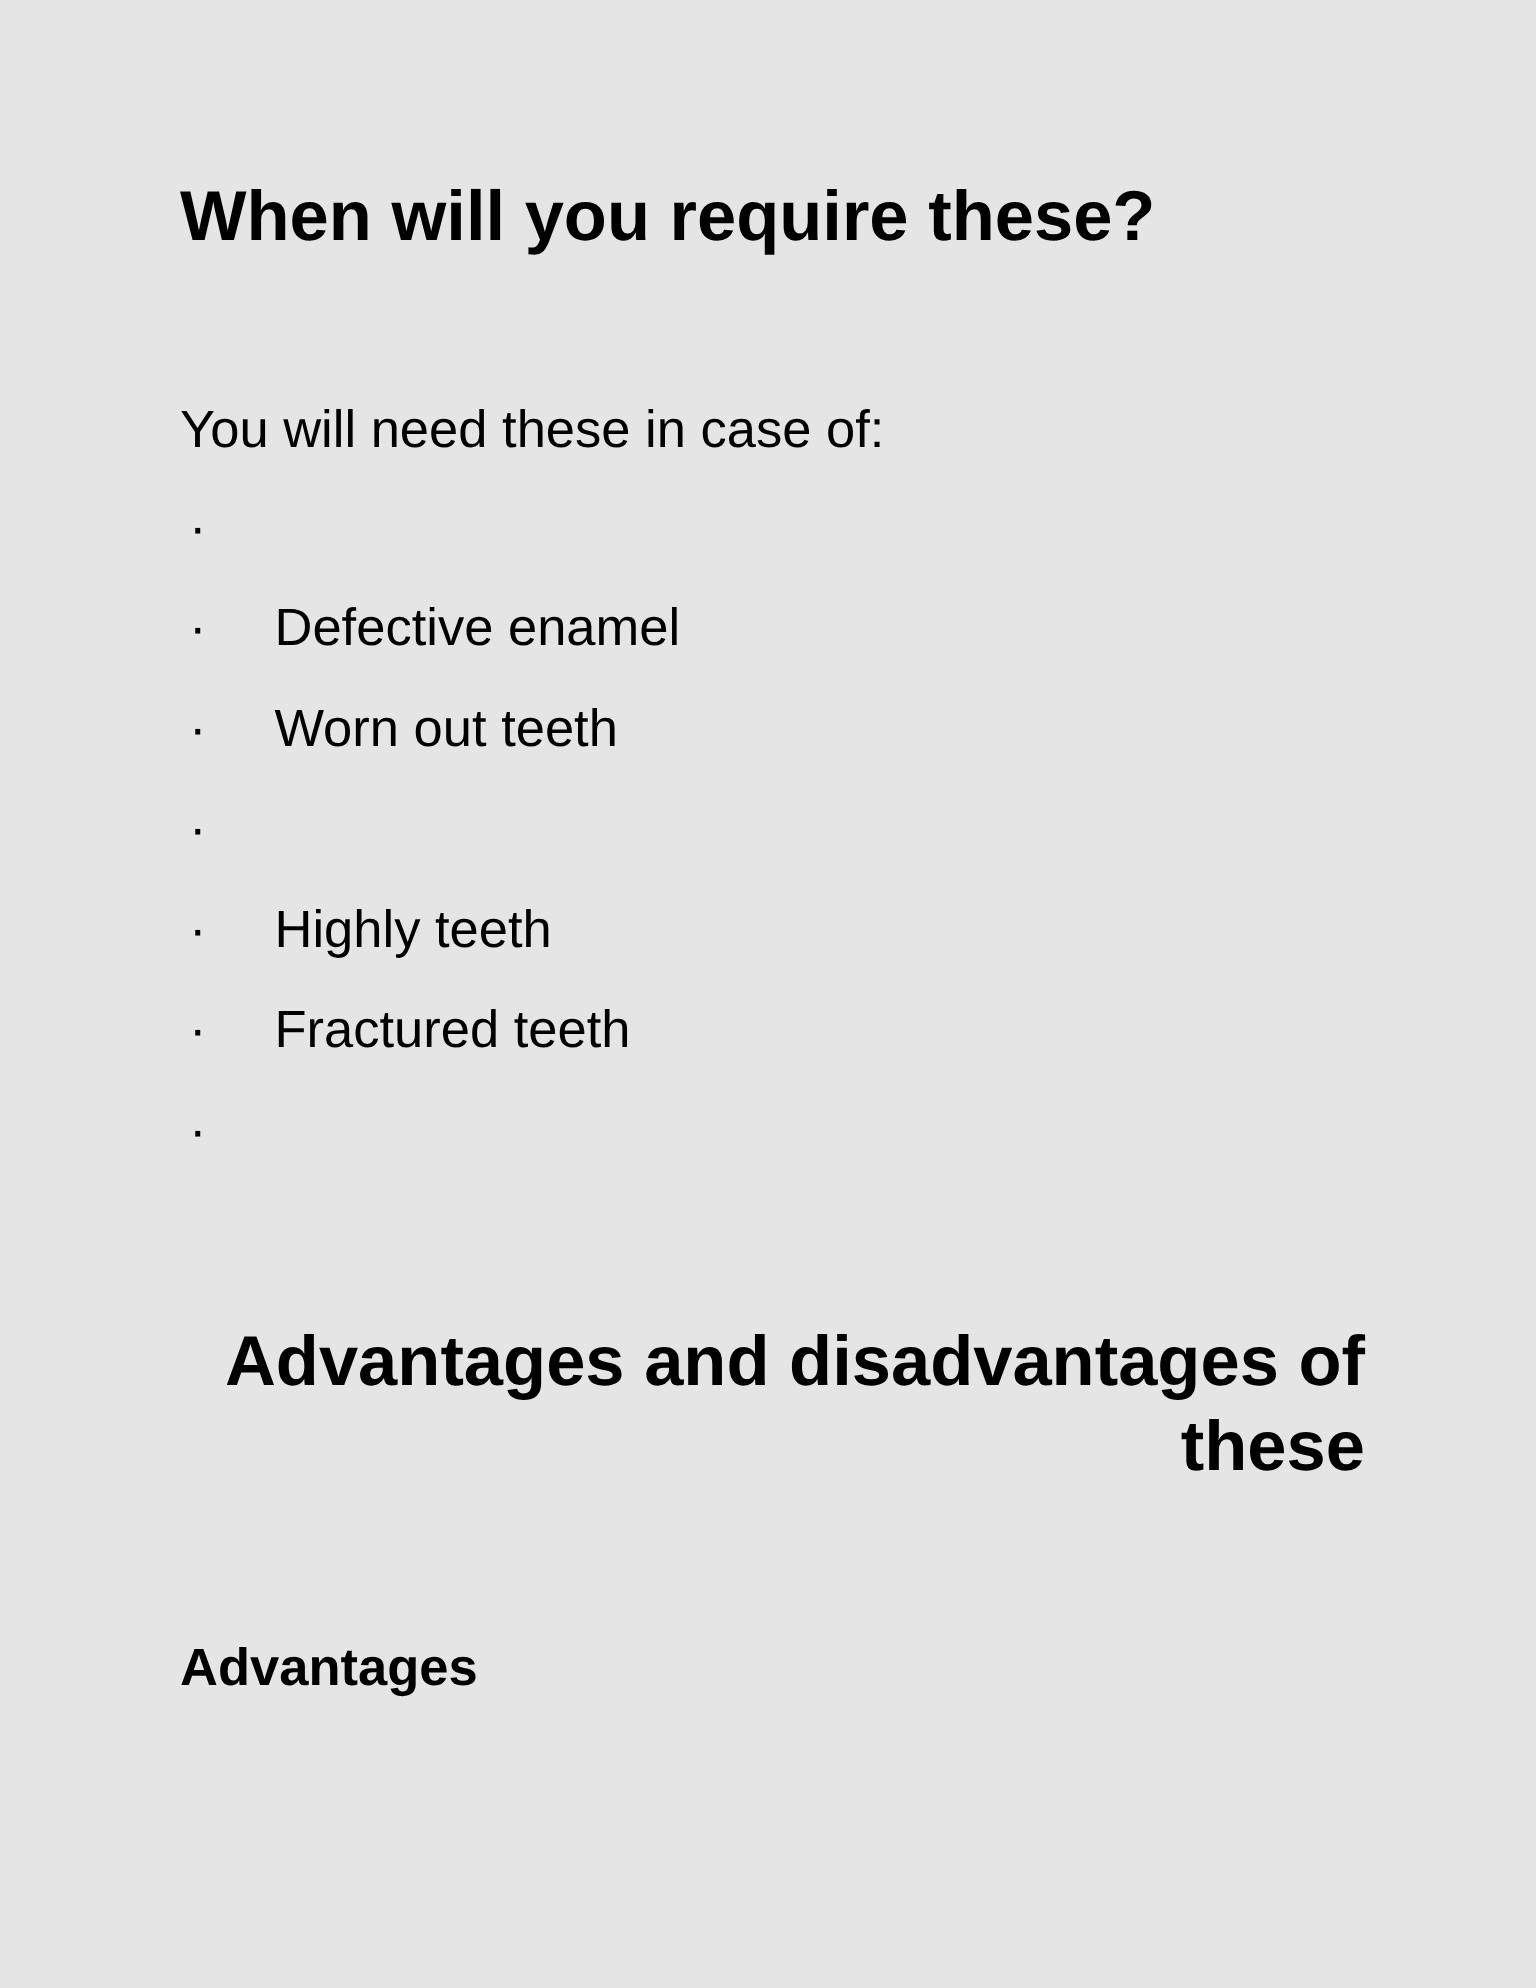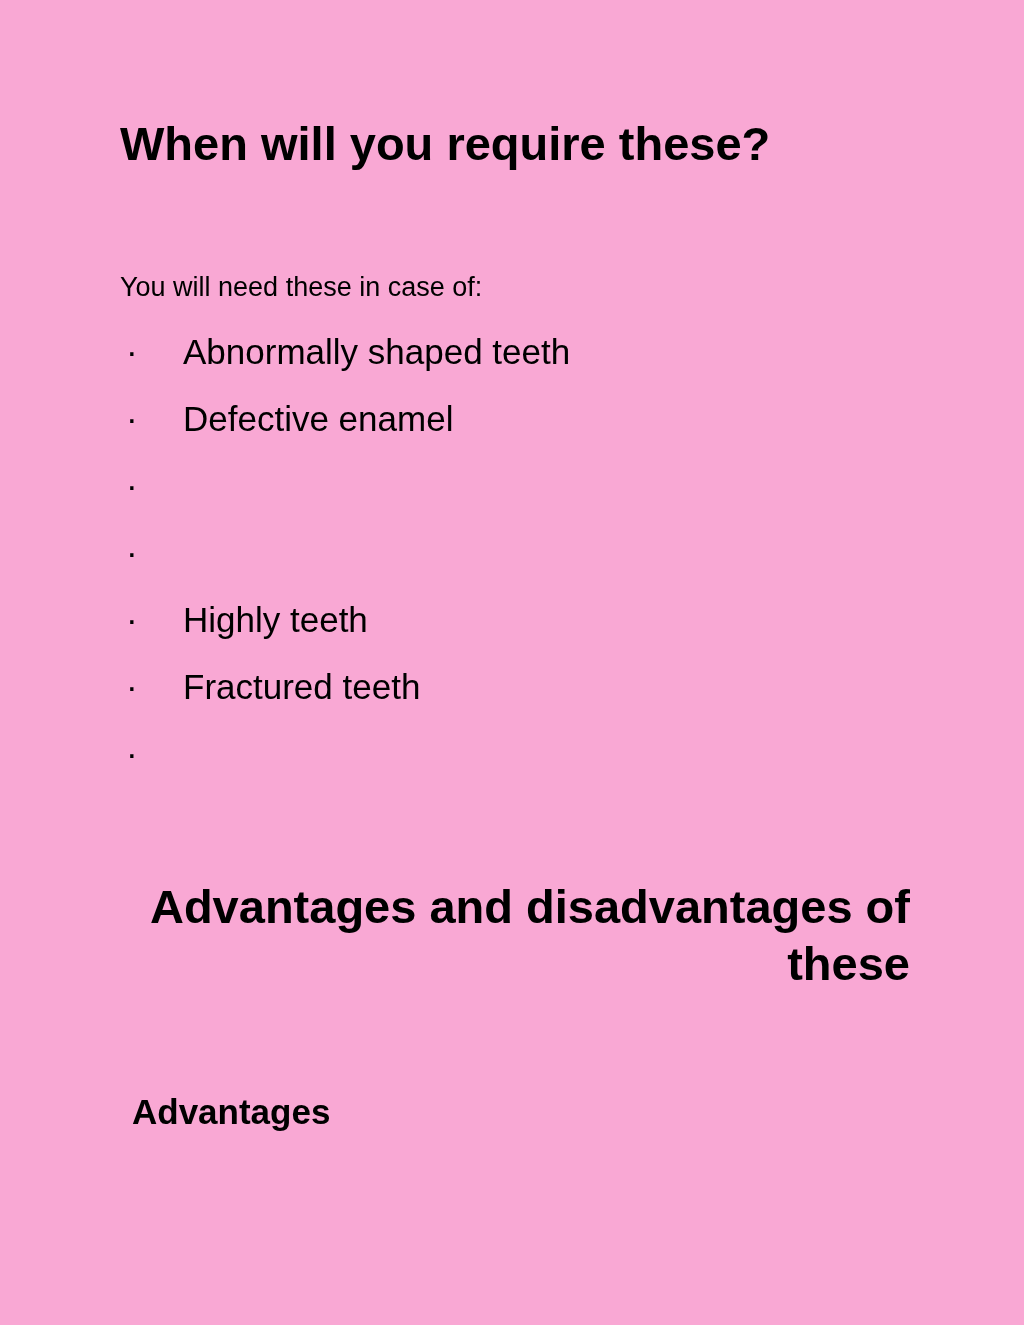--- a/index.html
+++ b/index.html
@@ -11,21 +11,21 @@
     height: 1325px;
     background: #ffffff;
     font-family: "Liberation Sans", "DejaVu Sans", sans-serif;
     color: #000000;
     -webkit-font-smoothing: antialiased;
   }
   .page {
     position: relative;
     width: 1024px;
     height: 1325px;
-    background: #f9a8d4;
+    background: #e5e5e5;
     overflow: hidden;
   }
   .h-large {
     position: absolute;
     left: 120px;
     font-size: 47px;
     font-weight: bold;
     line-height: 57px;
     margin: 0;
     letter-spacing: 0;
@@ -35,21 +35,21 @@
     width: 860px;
   }
   .heading-2 {
     top: 878px;
     width: 790px;
     text-align: right;
   }
   .body-text {
     position: absolute;
     left: 120px;
-    font-size: 27px;
+    font-size: 35px;
     font-weight: normal;
     line-height: 42px;
     margin: 0;
   }
   .intro-paragraph {
     top: 266px;
     width: 860px;
   }
   .bullet-list {
     position: absolute;
@@ -67,49 +67,49 @@
   }
   .bullet-marker {
     position: absolute;
     left: 6px;
     top: 0;
     font-size: 35px;
     line-height: 42px;
   }
   .sub-heading {
     position: absolute;
-    left: 132px;
+    left: 120px;
     top: 1091px;
     font-size: 35px;
     font-weight: bold;
     line-height: 42px;
     margin: 0;
     width: 860px;
   }
 </style>
 </head>
 <body>
 
 <div class="page">
 
   <h1 class="h-large heading-1">When will you require these?</h1>
 
   <p class="body-text intro-paragraph">You will need these in case of:</p>
 
   <div class="bullet-list">
     <div class="bullet-item">
       <span class="bullet-marker">·</span>
-      <span>Abnormally shaped teeth</span>
     </div>
     <div class="bullet-item">
       <span class="bullet-marker">·</span>
       <span>Defective enamel</span>
     </div>
     <div class="bullet-item">
       <span class="bullet-marker">·</span>
+      <span>Worn out teeth</span>
     </div>
     <div class="bullet-item">
       <span class="bullet-marker">·</span>
     </div>
     <div class="bullet-item">
       <span class="bullet-marker">·</span>
       <span>Highly teeth</span>
     </div>
     <div class="bullet-item">
       <span class="bullet-marker">·</span>

